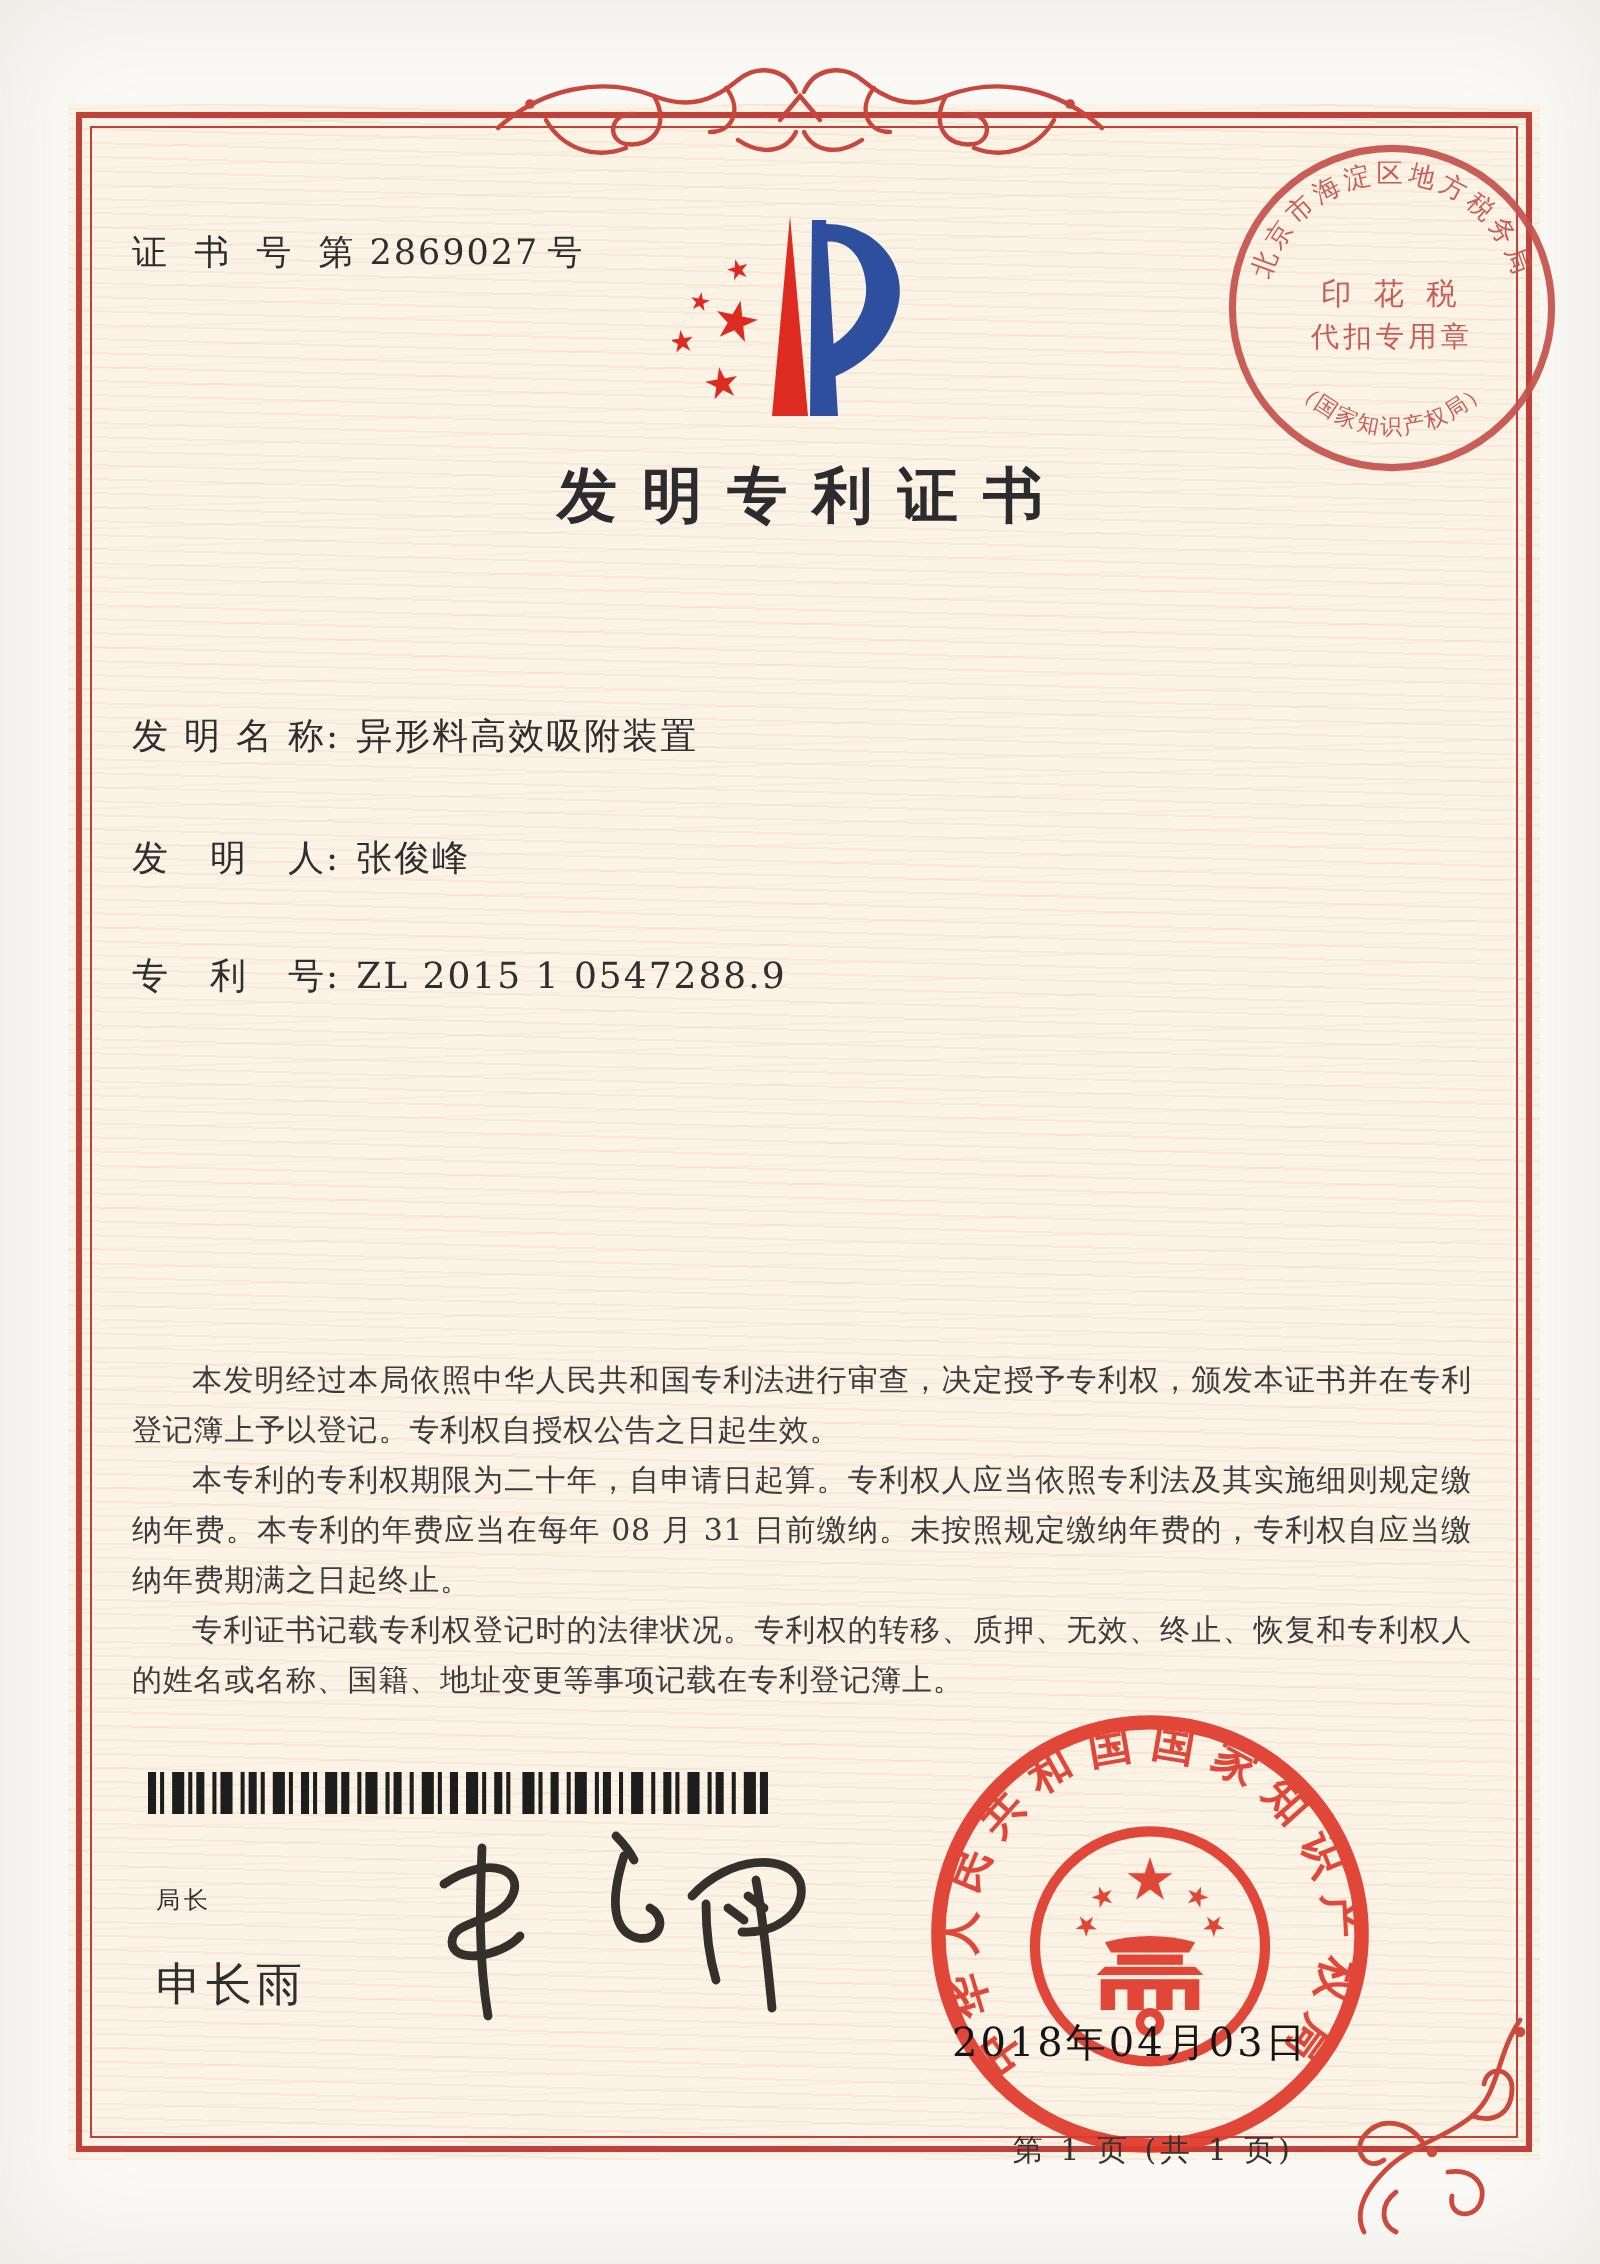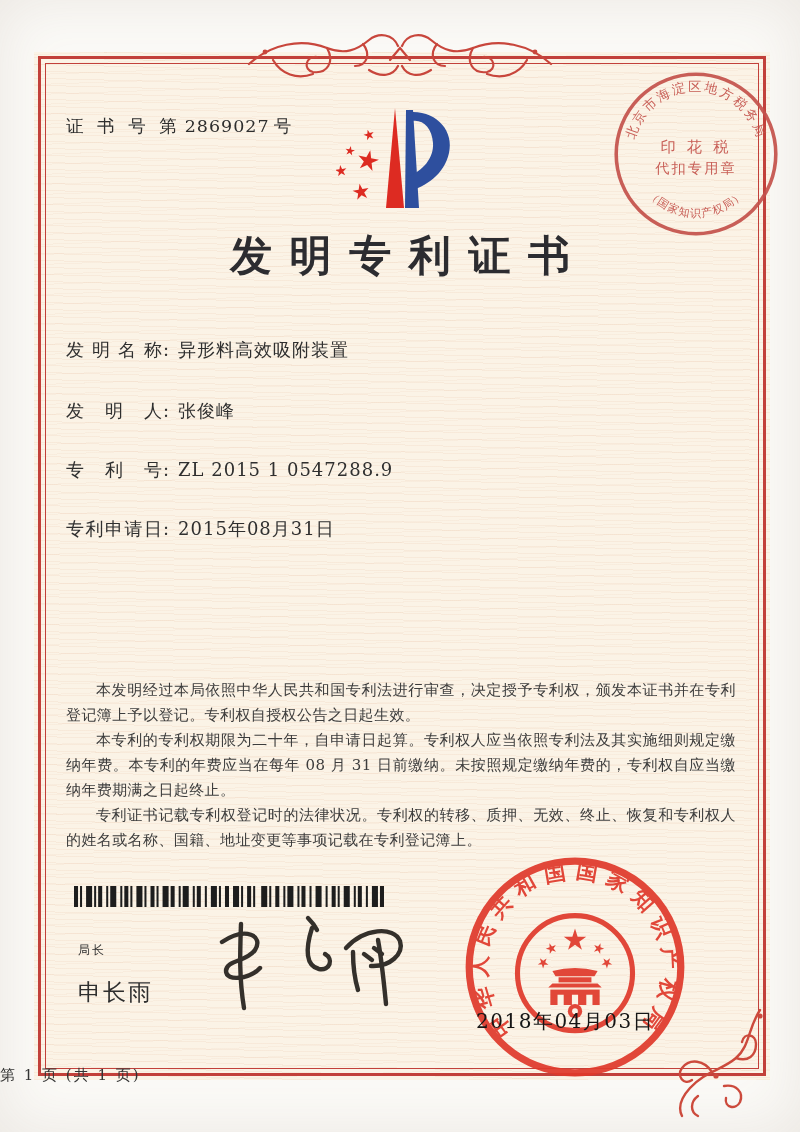--- a/index.html
+++ b/index.html
@@ -21,44 +21,44 @@
   #orn-corner{left:664px;top:1002px;width:106px;height:116px;}
 
   #cert-no{position:absolute;left:66px;top:114px;font-size:17.5px;color:#2e2e2e;
     letter-spacing:4px;}
   #cert-no .num{letter-spacing:1px;padding:0 4px;}
 
   #logo{position:absolute;left:336px;top:102px;width:126px;height:120px;}
   #tax-stamp{position:absolute;left:612px;top:70px;width:168px;height:168px;opacity:.92;}
 
   #title{position:absolute;left:0;top:228px;width:800px;text-align:center;
-    font-size:42px;font-weight:600;color:#2c2c30;letter-spacing:.42em;text-indent:.42em;}
+    font-size:30px;font-weight:600;color:#2c2c30;letter-spacing:.42em;text-indent:.42em;}
 
   .field{position:absolute;left:66px;width:660px;font-size:18px;color:#2f2f2f;
     white-space:nowrap;}
-  .flabel{display:inline-block;width:96px;text-align:justify;text-align-last:justify;}
+  .flabel{display:inline-block;width:96px;text-align:justify;text-align-last:justify;margin-top:18px;}
   .fcolon{display:inline-block;margin-left:1px;}
   .fvalue{margin-left:9px;letter-spacing:1px;}
   #f0{top:338px}#f1{top:399px}#f2{top:458px}#f3{top:517px}#f4{top:577px}#f5{top:637px}
 
   #paragraphs{position:absolute;left:66px;top:678px;width:670px;color:#3c3c3c;
     font-size:15px;line-height:1.67;text-align:justify;letter-spacing:.4px;}
   #paragraphs p{margin:0;text-indent:2em;}
 
   #barcode{position:absolute;left:74px;top:886px;width:312px;height:21px;}
 
   #signer-title{position:absolute;left:78px;top:942px;font-size:12px;color:#2f2f2f;letter-spacing:2px;}
   #signer-name{position:absolute;left:78px;top:977px;font-size:23px;color:#2f2f2f;letter-spacing:2px;}
   #signature{position:absolute;left:196px;top:908px;width:212px;height:106px;}
 
   #seal{position:absolute;left:462px;top:854px;width:226px;height:226px;opacity:.93;}
   #seal-date{position:absolute;left:476px;top:1008px;font-size:20px;color:#151515;
     letter-spacing:1.5px;z-index:6;}
 
-  #footer{position:absolute;left:0;top:1066px;width:647px;text-align:left;
+  #footer{position:absolute;left:0;top:1066px;width:647px;text-align:right;
     font-size:15px;color:#333;letter-spacing:2px;}
 </style>
 </head>
 <body>
 
 <svg width="0" height="0" style="position:absolute" aria-hidden="true">
   <defs>
     <path id="star5" d="M0,-10 L2.23,-3.07 L9.51,-3.09 L3.61,1.17 L5.88,8.09 L0,3.8 L-5.88,8.09 L-3.61,1.17 L-9.51,-3.09 L-2.23,-3.07 Z"></path>
   </defs>
 </svg>
@@ -134,23 +134,20 @@
   <div id="title">发明专利证书</div>
 
   <div class="field" id="f0">
     <span class="flabel">发明名称</span><span class="fcolon">:</span><span class="fvalue">异形料高效吸附装置</span>
   </div>
   <div class="field" id="f1">
     <span class="flabel">发明人</span><span class="fcolon">:</span><span class="fvalue">张俊峰</span>
   </div>
   <div class="field" id="f2">
     <span class="flabel">专利号</span><span class="fcolon">:</span><span class="fvalue">ZL 2015 1 0547288.9</span>
-  </div>
-  <div class="field" id="f3">
-    <span class="flabel">专利申请日</span><span class="fcolon">:</span><span class="fvalue">2015年08月31日</span>
   </div>
 
   <div id="paragraphs">
     <p>本发明经过本局依照中华人民共和国专利法进行审查，决定授予专利权，颁发本证书并在专利登记簿上予以登记。专利权自授权公告之日起生效。</p>
     <p>本专利的专利权期限为二十年，自申请日起算。专利权人应当依照专利法及其实施细则规定缴纳年费。本专利的年费应当在每年 08 月 31 日前缴纳。未按照规定缴纳年费的，专利权自应当缴纳年费期满之日起终止。</p>
     <p>专利证书记载专利权登记时的法律状况。专利权的转移、质押、无效、终止、恢复和专利权人的姓名或名称、国籍、地址变更等事项记载在专利登记簿上。</p>
   </div>
 
   <svg id="barcode" viewBox="0 0 155 11" preserveAspectRatio="none">
     <g fill="#1d1d1d">

